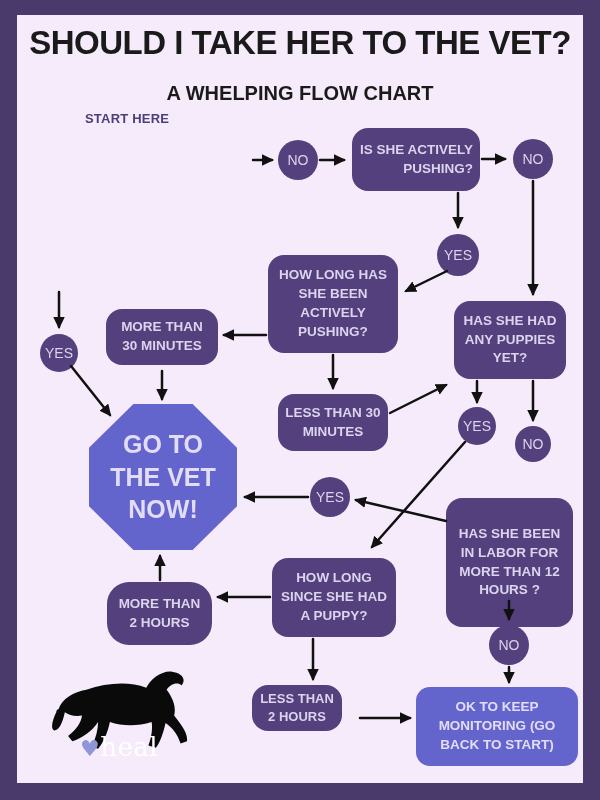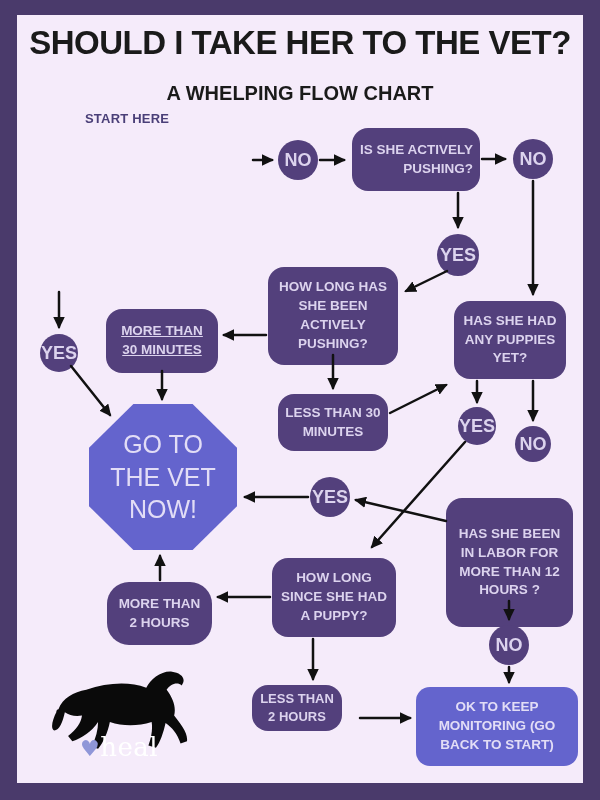--- a/index.html
+++ b/index.html
@@ -30,38 +30,38 @@
     color:var(--label); letter-spacing:0.2px;
   }
   .node{
     position:absolute; background:var(--node); color:var(--node-text);
     font-weight:700; text-align:center; display:flex; align-items:center;
     justify-content:center; box-sizing:border-box; border-radius:16px;
     line-height:1.4; font-size:13.5px; padding:4px 7px;
   }
   .circle{
     position:absolute; background:var(--node); color:var(--node-text);
-    font-weight:700; border-radius:50%; display:flex; align-items:center;
-    justify-content:center; font-size:18px; box-sizing:border-box;
+    font-weight:400; border-radius:50%; display:flex; align-items:center;
+    justify-content:center; font-size:14px; box-sizing:border-box;
   }
   #n-start{left:30px; top:130px; width:222px; height:160px; border-radius:26px; font-size:14.5px; line-height:1.45;}
   #c-no1{left:278px; top:140px; width:40px; height:40px;}
   #n-pushing{left:352px; top:128px; width:128px; height:63px;text-align:right;}
   #c-no2{left:513px; top:139px; width:40px; height:40px;}
   #c-yes-pushing{left:437px; top:234px; width:42px; height:42px;}
-  #n-howlong-pushing{left:268px; top:255px; width:130px; height:98px;margin-top:12px;}
-  #n-more30{left:106px; top:309px; width:112px; height:64px;text-decoration:underline;}
+  #n-howlong-pushing{left:268px; top:255px; width:130px; height:98px;}
+  #n-more30{left:106px; top:309px; width:112px; height:56px;}
   #c-yes-start{left:40px; top:334px; width:38px; height:38px;}
   #n-less30{left:278px; top:394px; width:110px; height:57px;}
   #n-puppies{left:454px; top:301px; width:112px; height:78px;}
   #c-yes-puppies{left:458px; top:407px; width:38px; height:38px;}
   #c-no-puppies{left:515px; top:426px; width:36px; height:36px;}
   #octagon{
     position:absolute; left:89px; top:404px; width:148px; height:146px;
-    background:var(--accent); color:#e2ddf6; font-weight:400; font-size:25px;
+    background:var(--accent); color:#e2ddf6; font-weight:700; font-size:25px;
     line-height:1.3; display:flex; align-items:center; justify-content:center;
     text-align:center; padding:10px; box-sizing:border-box;
     clip-path:polygon(30% 0,70% 0,100% 30%,100% 70%,70% 100%,30% 100%,0 70%,0 30%);
   }
   #c-yes-labor{left:310px; top:477px; width:40px; height:40px;}
   #n-labor{left:446px; top:498px; width:127px; height:129px;}
   #n-since-puppy{left:272px; top:558px; width:124px; height:79px;}
   #n-more2{left:107px; top:582px; width:105px; height:63px;border-radius:22px;}
   #c-no-labor{left:489px; top:625px; width:40px; height:40px;}
   #n-less2{left:252px; top:685px; width:90px; height:46px; font-size:13px;}

